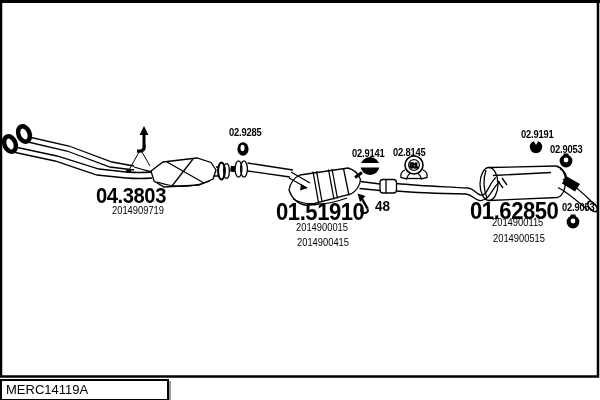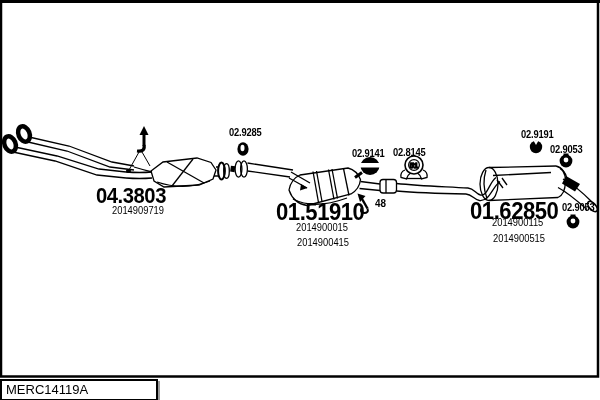--- a/index.html
+++ b/index.html
@@ -10,26 +10,26 @@
   svg{position:absolute;left:0;top:0;display:block;}
   svg text{font-family:"Liberation Sans",sans-serif;fill:#000;}
   .lbl{
     position:absolute;color:#000;white-space:nowrap;line-height:1;
     transform-origin:left top;font-family:"Liberation Sans",sans-serif;
   }
   .pn-large{font-weight:bold;font-size:24px;letter-spacing:-0.5px;transform:scaleX(0.92);}
   .pn-cat{font-size:22px;}
   .ref{font-size:11px;transform:scaleX(0.85);}
   .fit{font-size:11px;font-weight:bold;transform:scaleX(0.85);letter-spacing:-0.2px;}
-  .sup-note{font-size:11px;font-weight:bold;transform:scaleX(0.9);}
+  .sup-note{font-size:15px;font-weight:bold;transform:scaleX(0.9);}
   .code-box{
     position:absolute;left:0;top:379px;width:150px;height:17px;
     background:#fff;border:2px solid #000;
     box-shadow:2px 2px 0 #9a9a9a;
-    font-size:13px;padding:1px 0 0 4px;
+    font-size:13px;padding:1px 11px 0 4px;
   }
 </style>
 </head>
 <body>
 
 <div id="screen">
 
   <svg width="600" height="378" viewBox="0 0 600 378">
     <g stroke="#000" fill="none" stroke-width="1.3">
 

